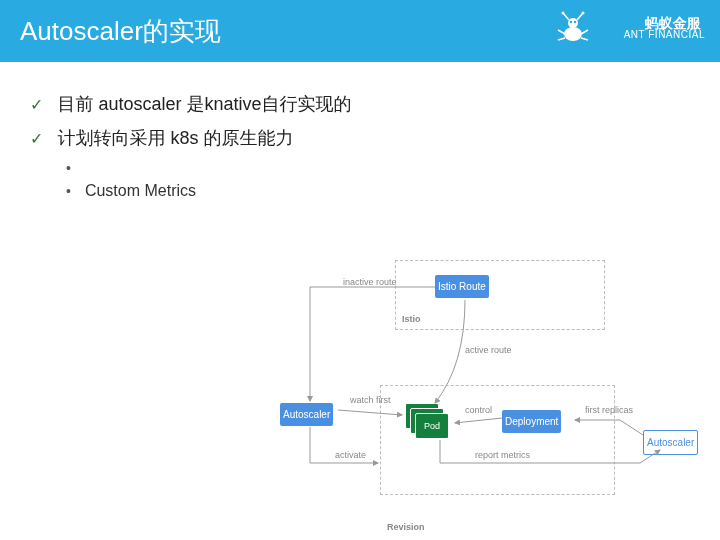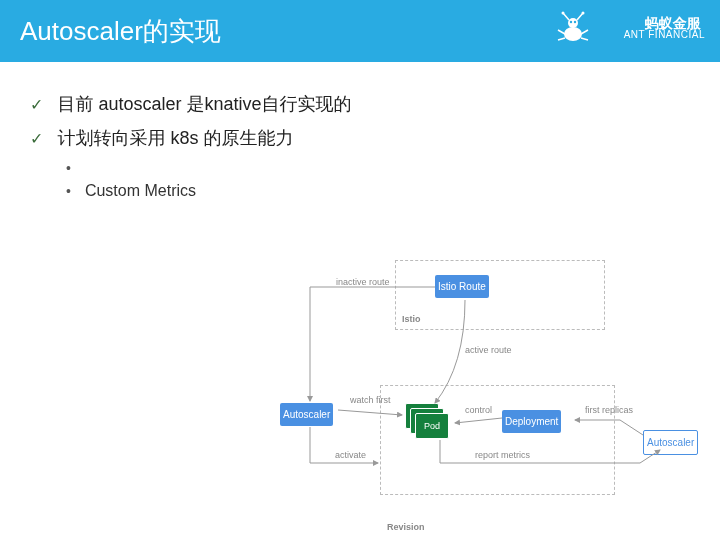--- a/index.html
+++ b/index.html
@@ -78,21 +78,21 @@
   <div class="node" style="left:0px; top:148px;">Autoscaler</div>
   <div class="node" style="left:222px; top:155px;">Deployment</div>
   <div class="node outline" style="left:363px; top:175px;">Autoscaler</div>
 
   <div class="pod-stack" style="left:125px; top:148px;">
     <div class="pod" style="left:0; top:0;"></div>
     <div class="pod" style="left:5px; top:5px;"></div>
     <div class="pod" style="left:10px; top:10px;">Pod</div>
   </div>
 
-  <div class="elabel" style="left:36px; top:22px;padding-left:20px;">inactive route</div>
+  <div class="elabel" style="left:43px; top:22px;padding-left:20px;">inactive route</div>
   <div class="elabel" style="left:185px; top:90px;">active route</div>
   <div class="elabel" style="left:70px; top:140px;">watch first</div>
   <div class="elabel" style="left:55px; top:195px;">activate</div>
   <div class="elabel" style="left:185px; top:150px;">control</div>
   <div class="elabel" style="left:195px; top:195px;">report metrics</div>
   <div class="elabel" style="left:305px; top:150px;">first replicas</div>
 
   <svg class="arrows">
     <defs>
       <marker id="ah" markerWidth="6" markerHeight="6" refX="5" refY="3" orient="auto">

